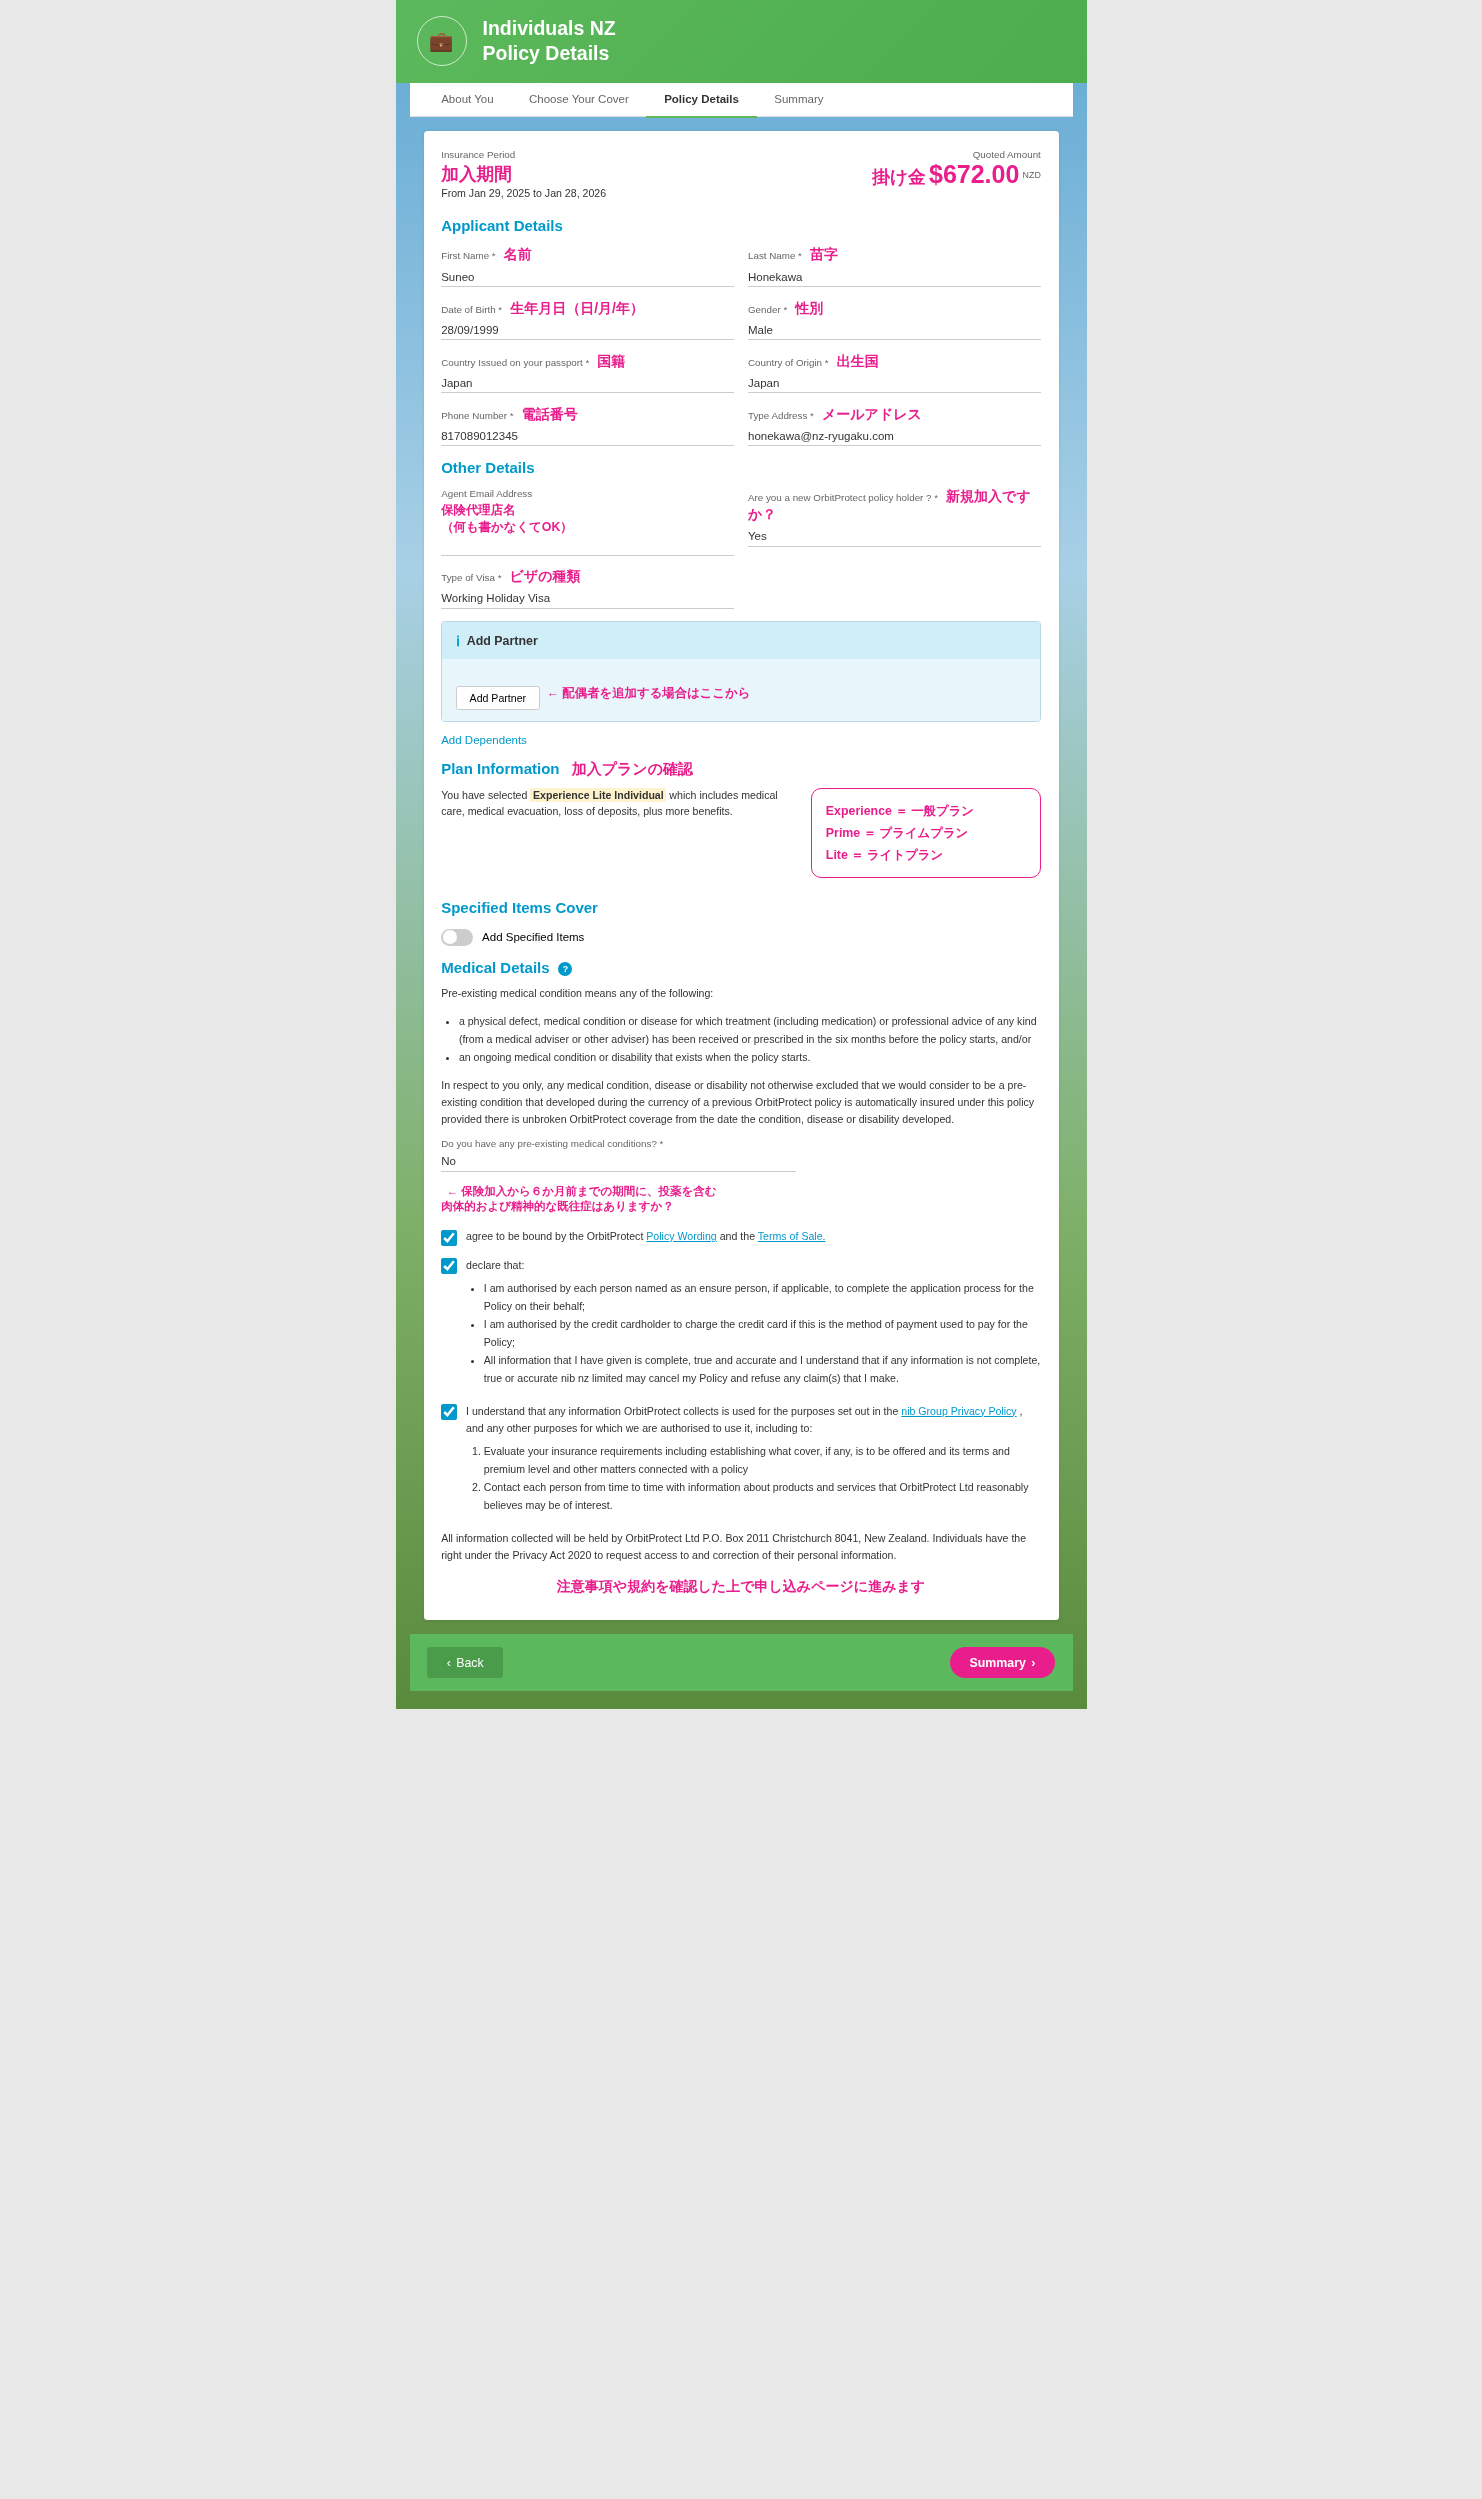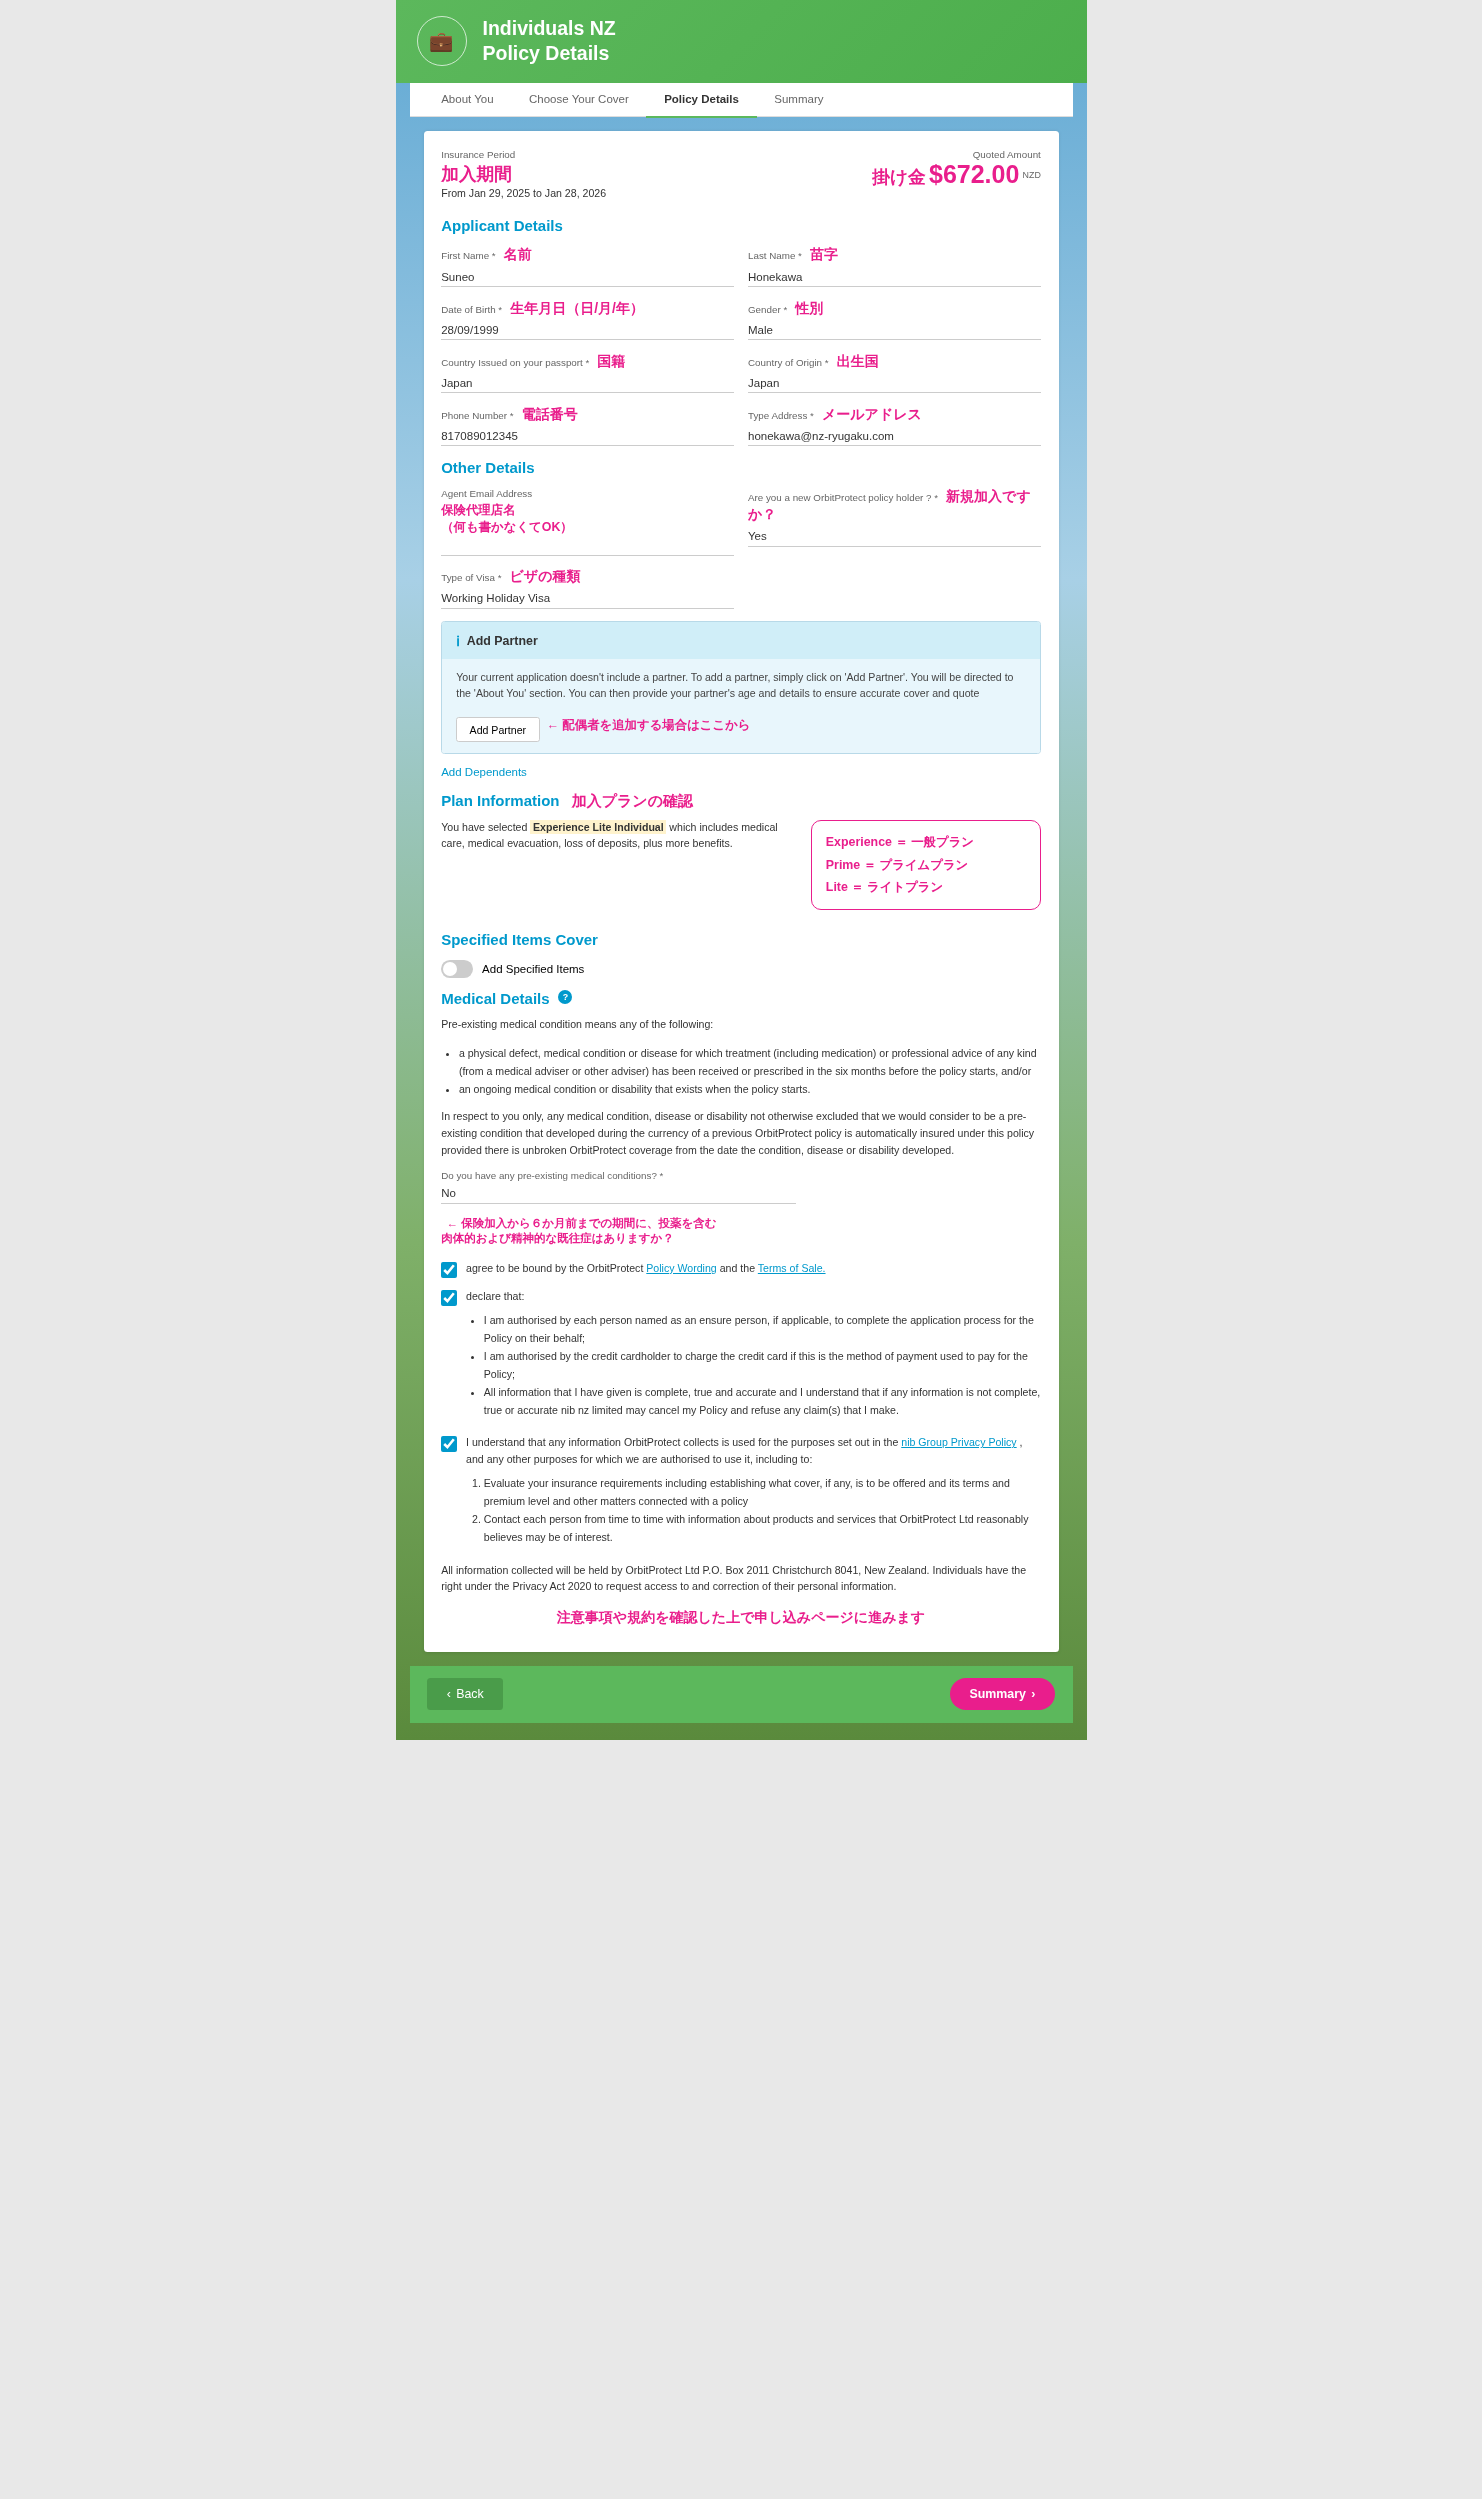--- a/index.html
+++ b/index.html
@@ -363,21 +363,21 @@
     .arrow-annotation {
       color: #e91e8c;
       font-size: 12.4px;
       font-weight: bold;
       display: inline-flex;
       align-items: center;
       gap: 5.3px;
     }
     .medical-heading-row {
       display: flex;
-      align-items: flex-start;
+      align-items: flex-end;
       gap: 5.3px;
       margin-bottom: 8.9px;
     }
     .clearfix::after { content: ''; display: table; clear: both; }
     .partner-arrow-row {
       display: flex;
       align-items: center;
       gap: 7px;
       margin-top: 7px;
     }
@@ -536,21 +536,20 @@
         </div>
         <div class="form-group"></div>
       </div>
 
       <div class="add-partner-box">
         <div class="add-partner-header">
           <span style="color:#0099cc; font-size:14px;">ℹ</span>
           <span>Add Partner</span>
         </div>
         <div class="add-partner-body">
-          <span>Your current application doesn't include a partner. To add a partner, simply click on 'Add Partner'. You will be directed to the 'About You' section. You can then provide your partner's age and details to ensure accurate cover and quote</span>
           <div class="partner-arrow-row">
             <button class="add-partner-btn">Add Partner</button>
             <span class="arrow-annotation">← 配偶者を追加する場合はここから</span>
           </div>
         </div>
       </div>
 
       <a class="add-dependents-link">Add Dependents</a>
 
       <div style="margin-bottom: 7px;">

